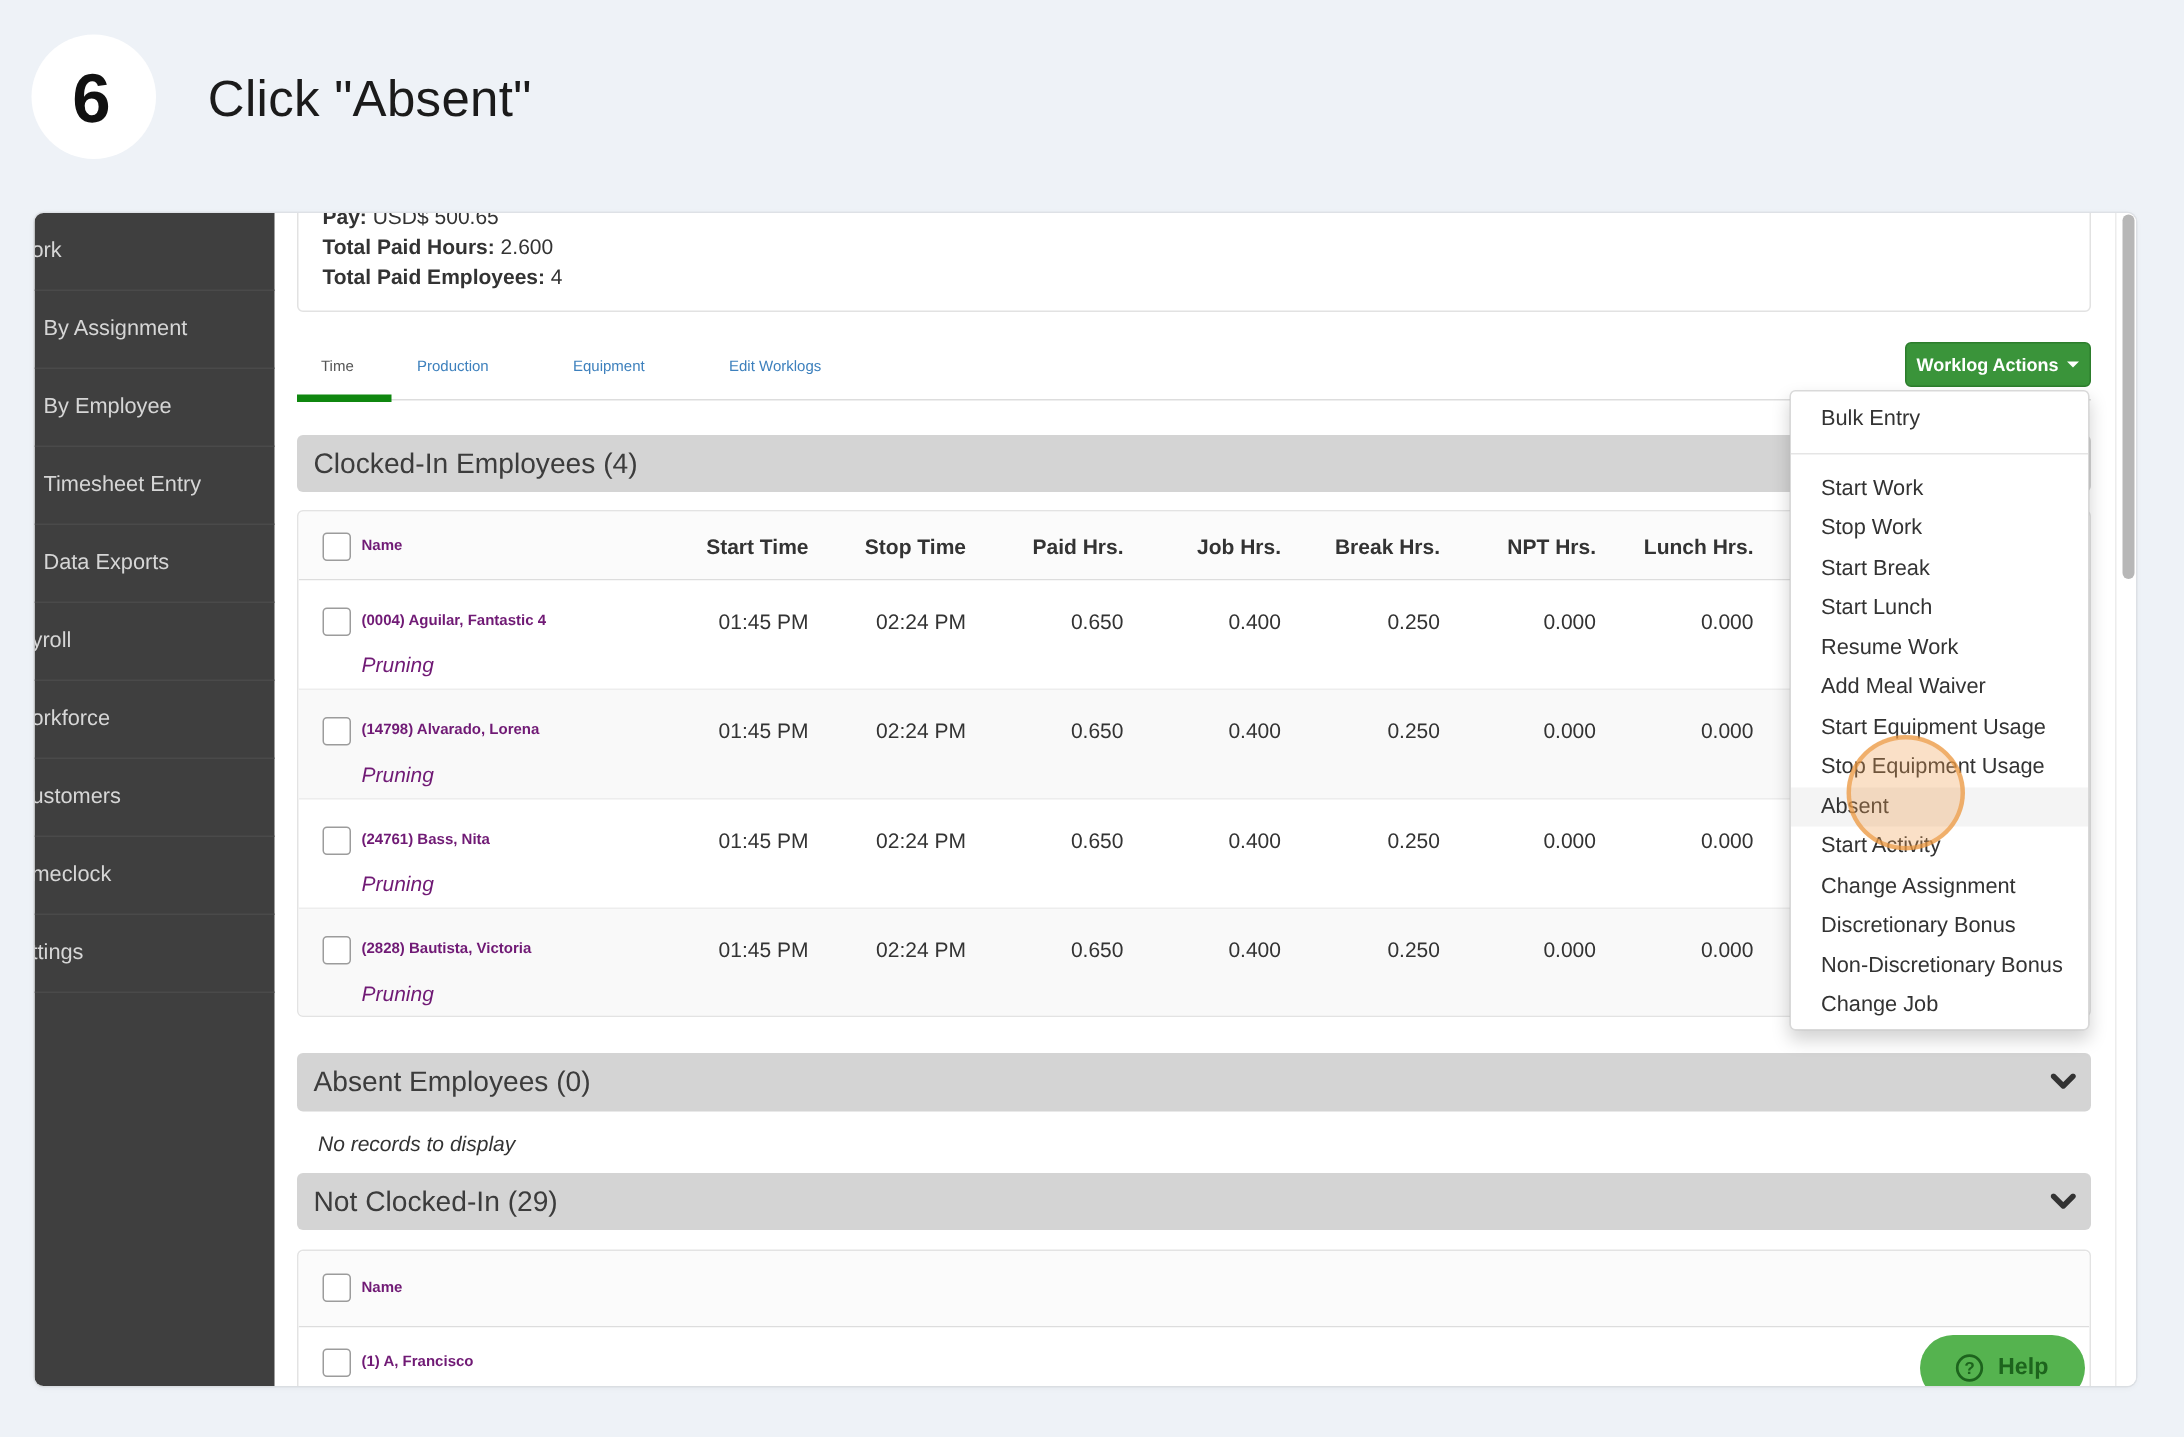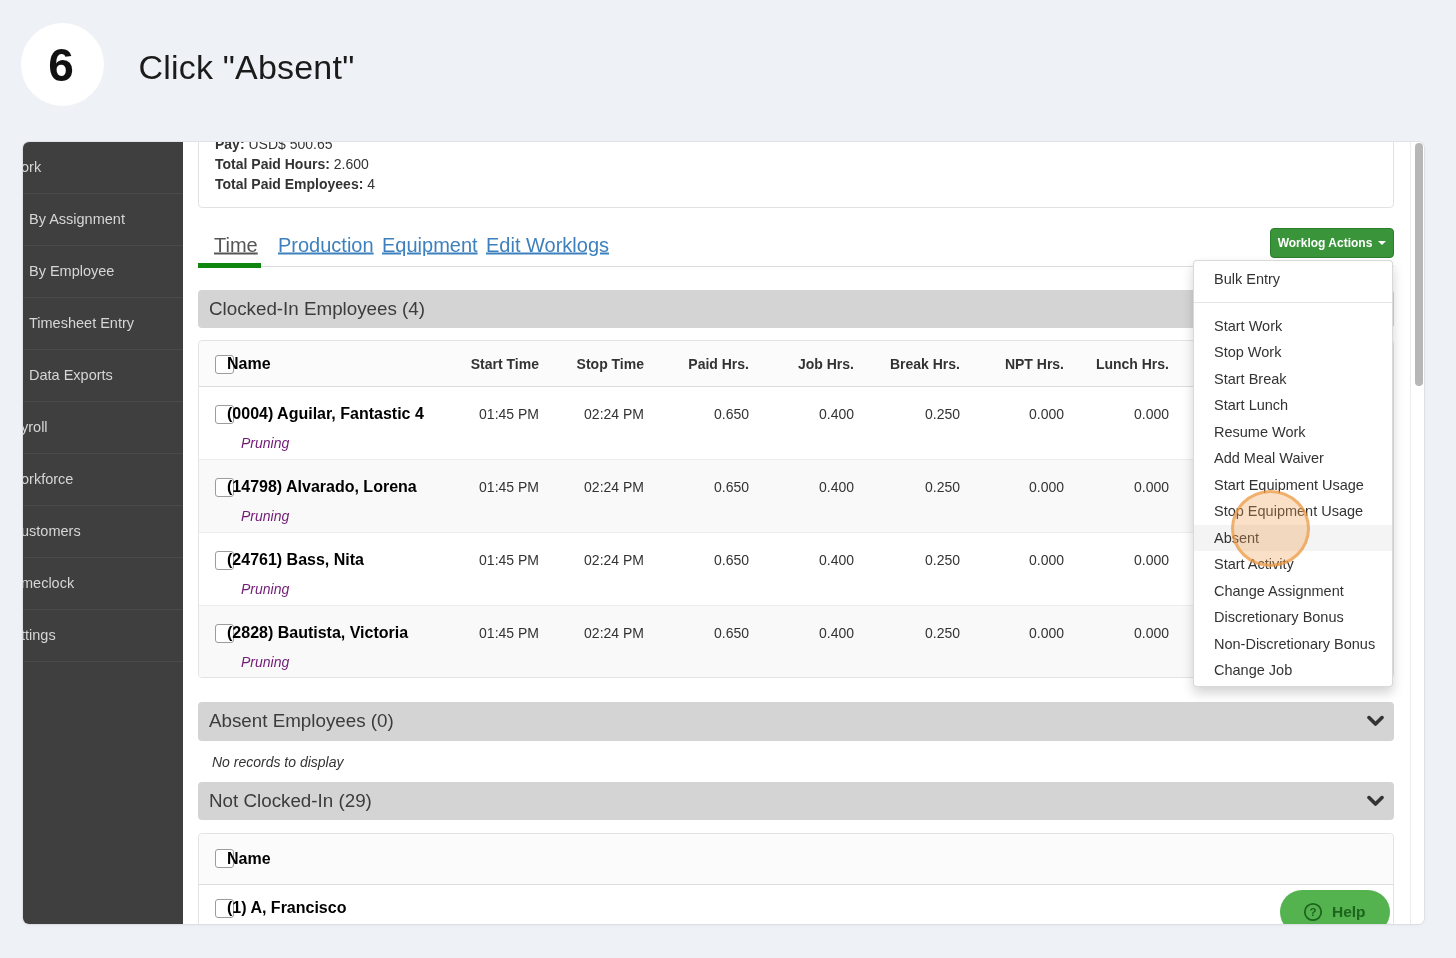--- a/index.html
+++ b/index.html
@@ -41,21 +41,21 @@
   }
   .side-item span { position:relative; }
 
   
   .paycard { left:175px; top:-8px; width:1196px; height:74px;
     border:1px solid #e2e2e2; border-radius:4px; background:#fff; }
   .paytext { left:192px; top:-8px; font-size:14px; color:#333; line-height:20px; }
   .paytext b { font-weight:700; }
 
   
-  .tab { font-size:20px; color:#3d80bd;text-decoration:underline; }
+  .tab { font-size:10px; color:#3d80bd; }
   .tab.active { color:#555; }
   .tab-underline { left:174.5px; top:120.5px; width:63px; height:5.5px; background:#0f870f; }
   .tab-border { left:175px; top:124px; width:1196px; height:1px; background:#ddd; }
 
   
   .wl-btn {
     left:1247px; top:86px; width:124px; height:30px;
     background:#3a943a; border:1px solid #2c7d2c; border-radius:4px;
     color:#fff; font-size:12px; font-weight:700;
     display:flex; align-items:center; justify-content:center; gap:6px;
@@ -70,21 +70,21 @@
   .chev { position:absolute; left:1169px; top:50%; transform:translateY(-50%); }
 
   
   .tbl { left:175px; width:1196px; background:#fff;
     border:1px solid #e3e3e3; border-radius:4px; overflow:hidden; }
   .thead { position:absolute; left:0; right:0; top:0; background:#fbfbfb;
     border-bottom:1px solid #ddd; border-radius:4px 4px 0 0; }
   .cb { position:absolute; width:19px; height:19px; background:#fff;
     border:1px solid #9c9c9c; border-radius:3px; }
   .row { position:absolute; left:0; right:0; border-bottom:1px solid #ededed; }
-  .name-b { position:absolute; left:28px; font-size:16px; font-weight:700; color:#000000; white-space:nowrap; }
+  .name-b { position:absolute; left:42px; font-size:10px; font-weight:700; color:#701a75; white-space:nowrap; }
   .h-col, .v-col { position:absolute; font-size:14px; color:#333; text-align:right; white-space:nowrap; }
   .h-col { font-weight:700; }
   .pruning { position:absolute; left:42px; font-size:14px; font-style:italic; color:#701a75; }
   .c1 { width:105px; left:235px; } .c2 { width:105px; left:340px; }
   .c3 { width:105px; left:445px;padding-left:24px; } .c4 { width:105px; left:550px; }
   .c5 { width:106px; left:655px; } .c6 { width:104px; left:761px; }
   .c7 { width:105px; left:865px; }
 
   
   .dropdown {

